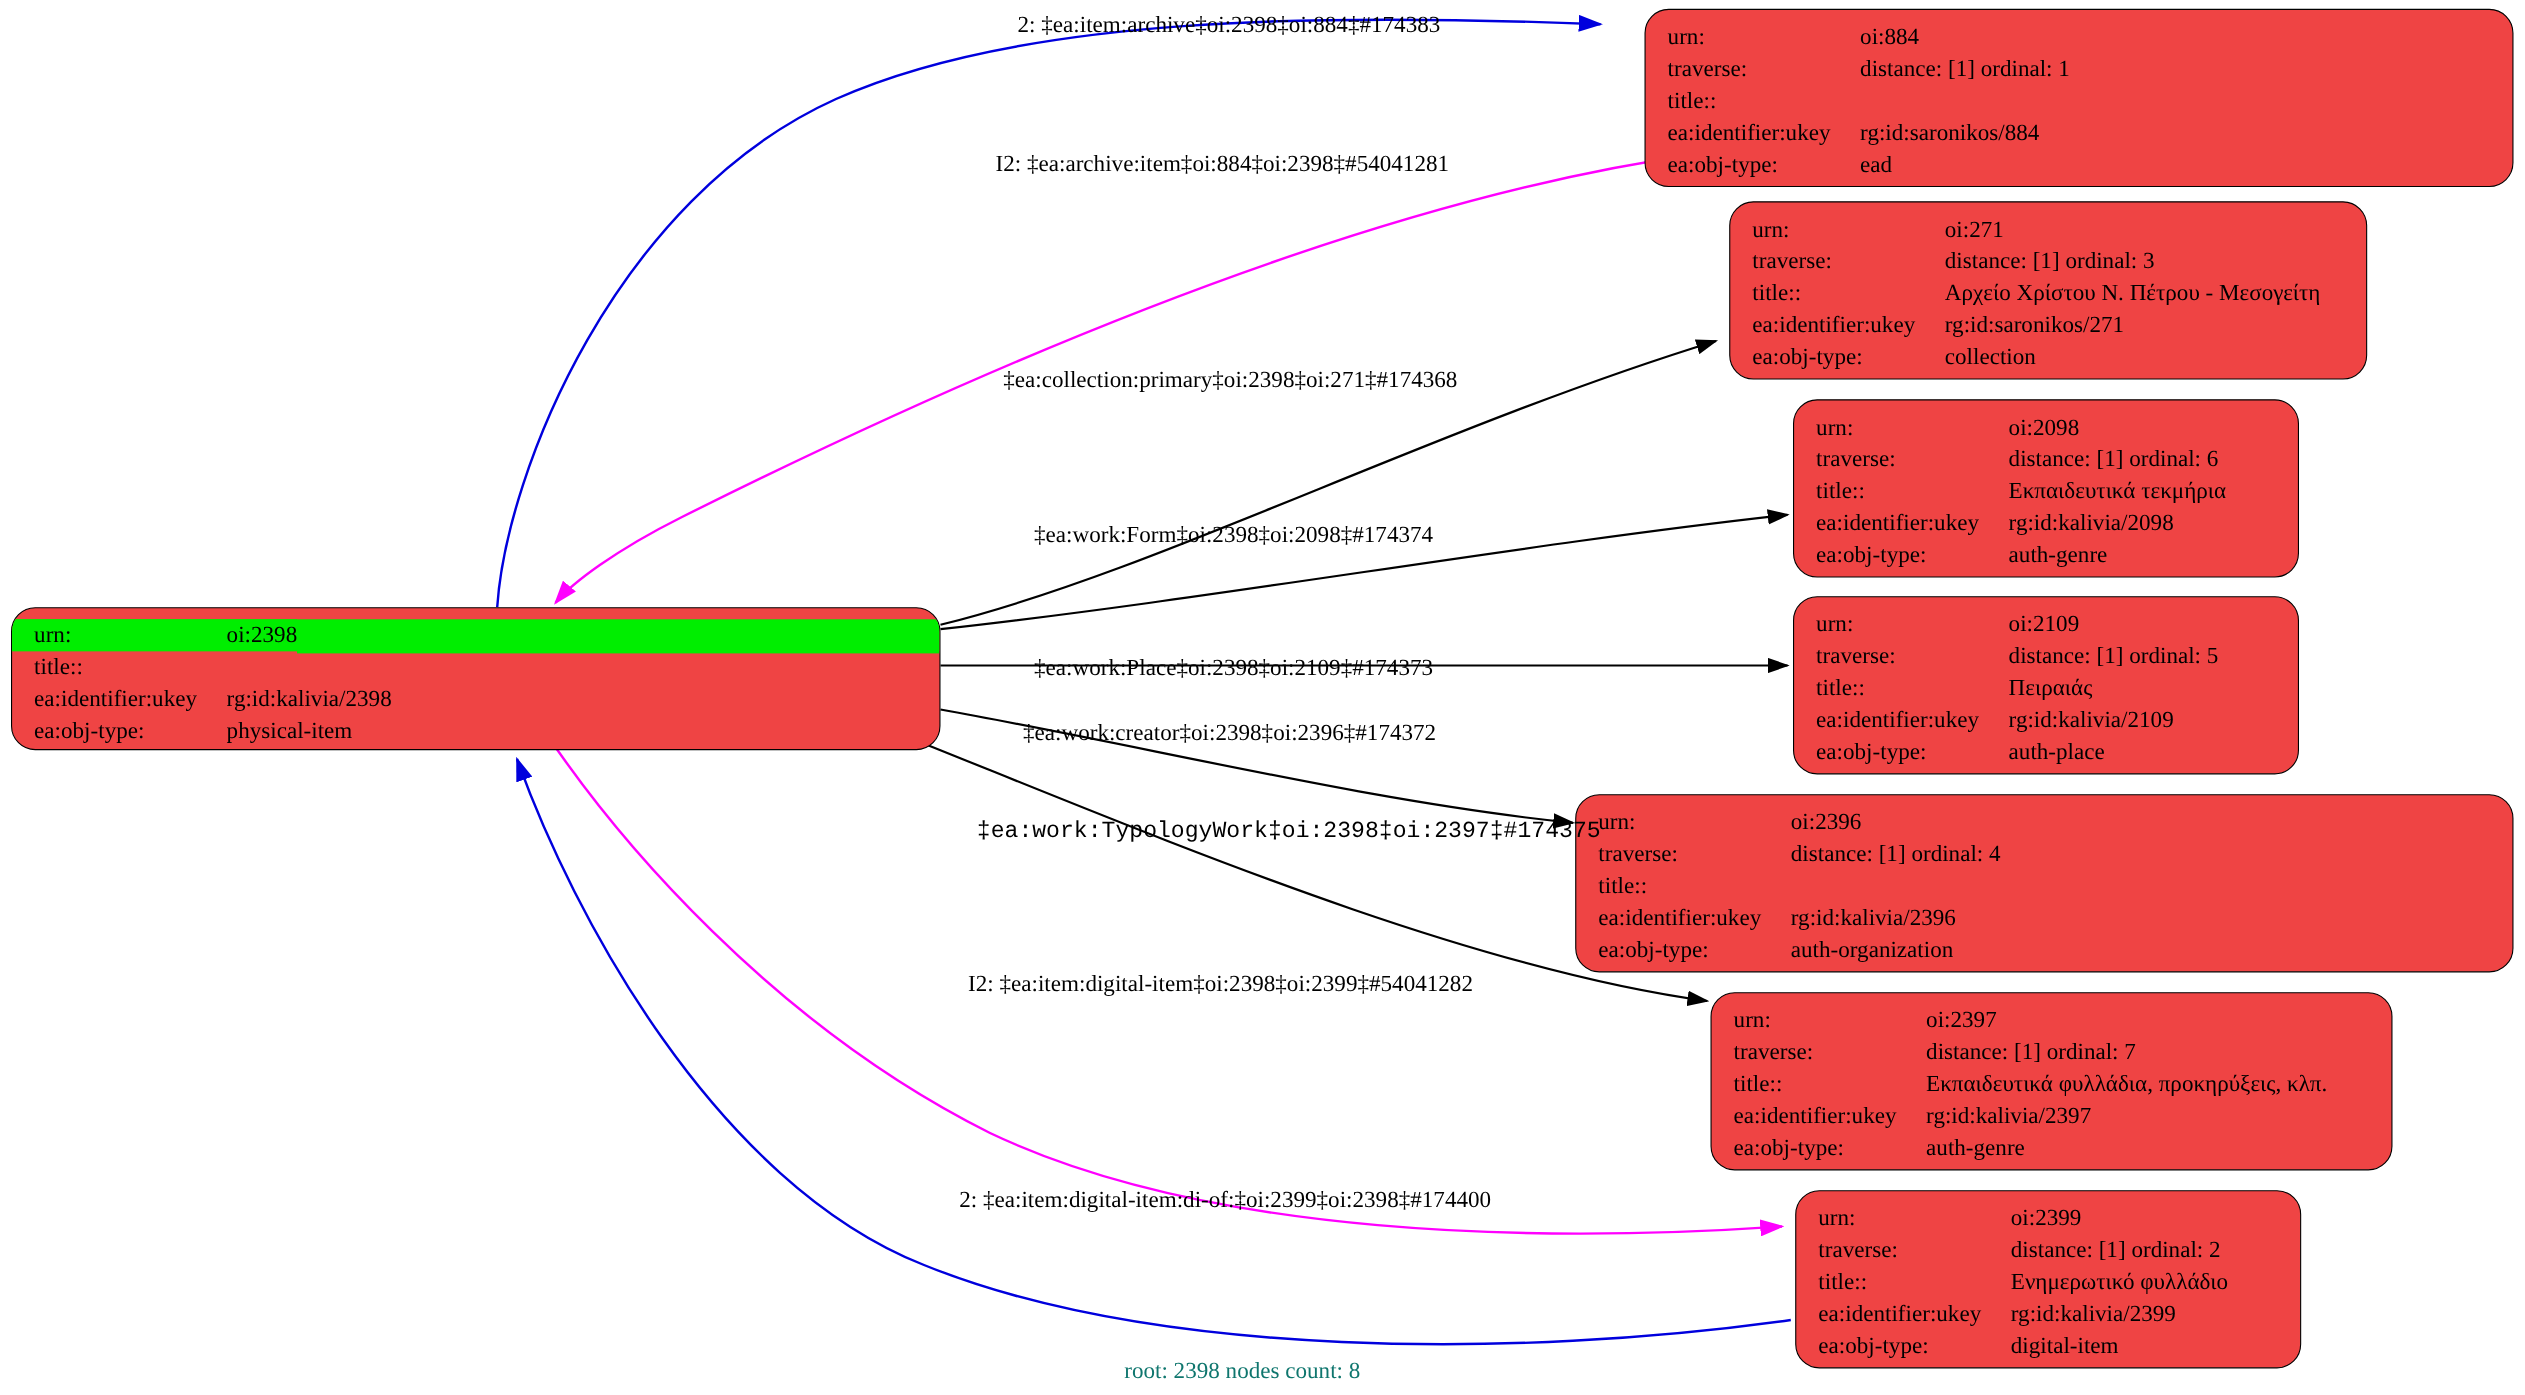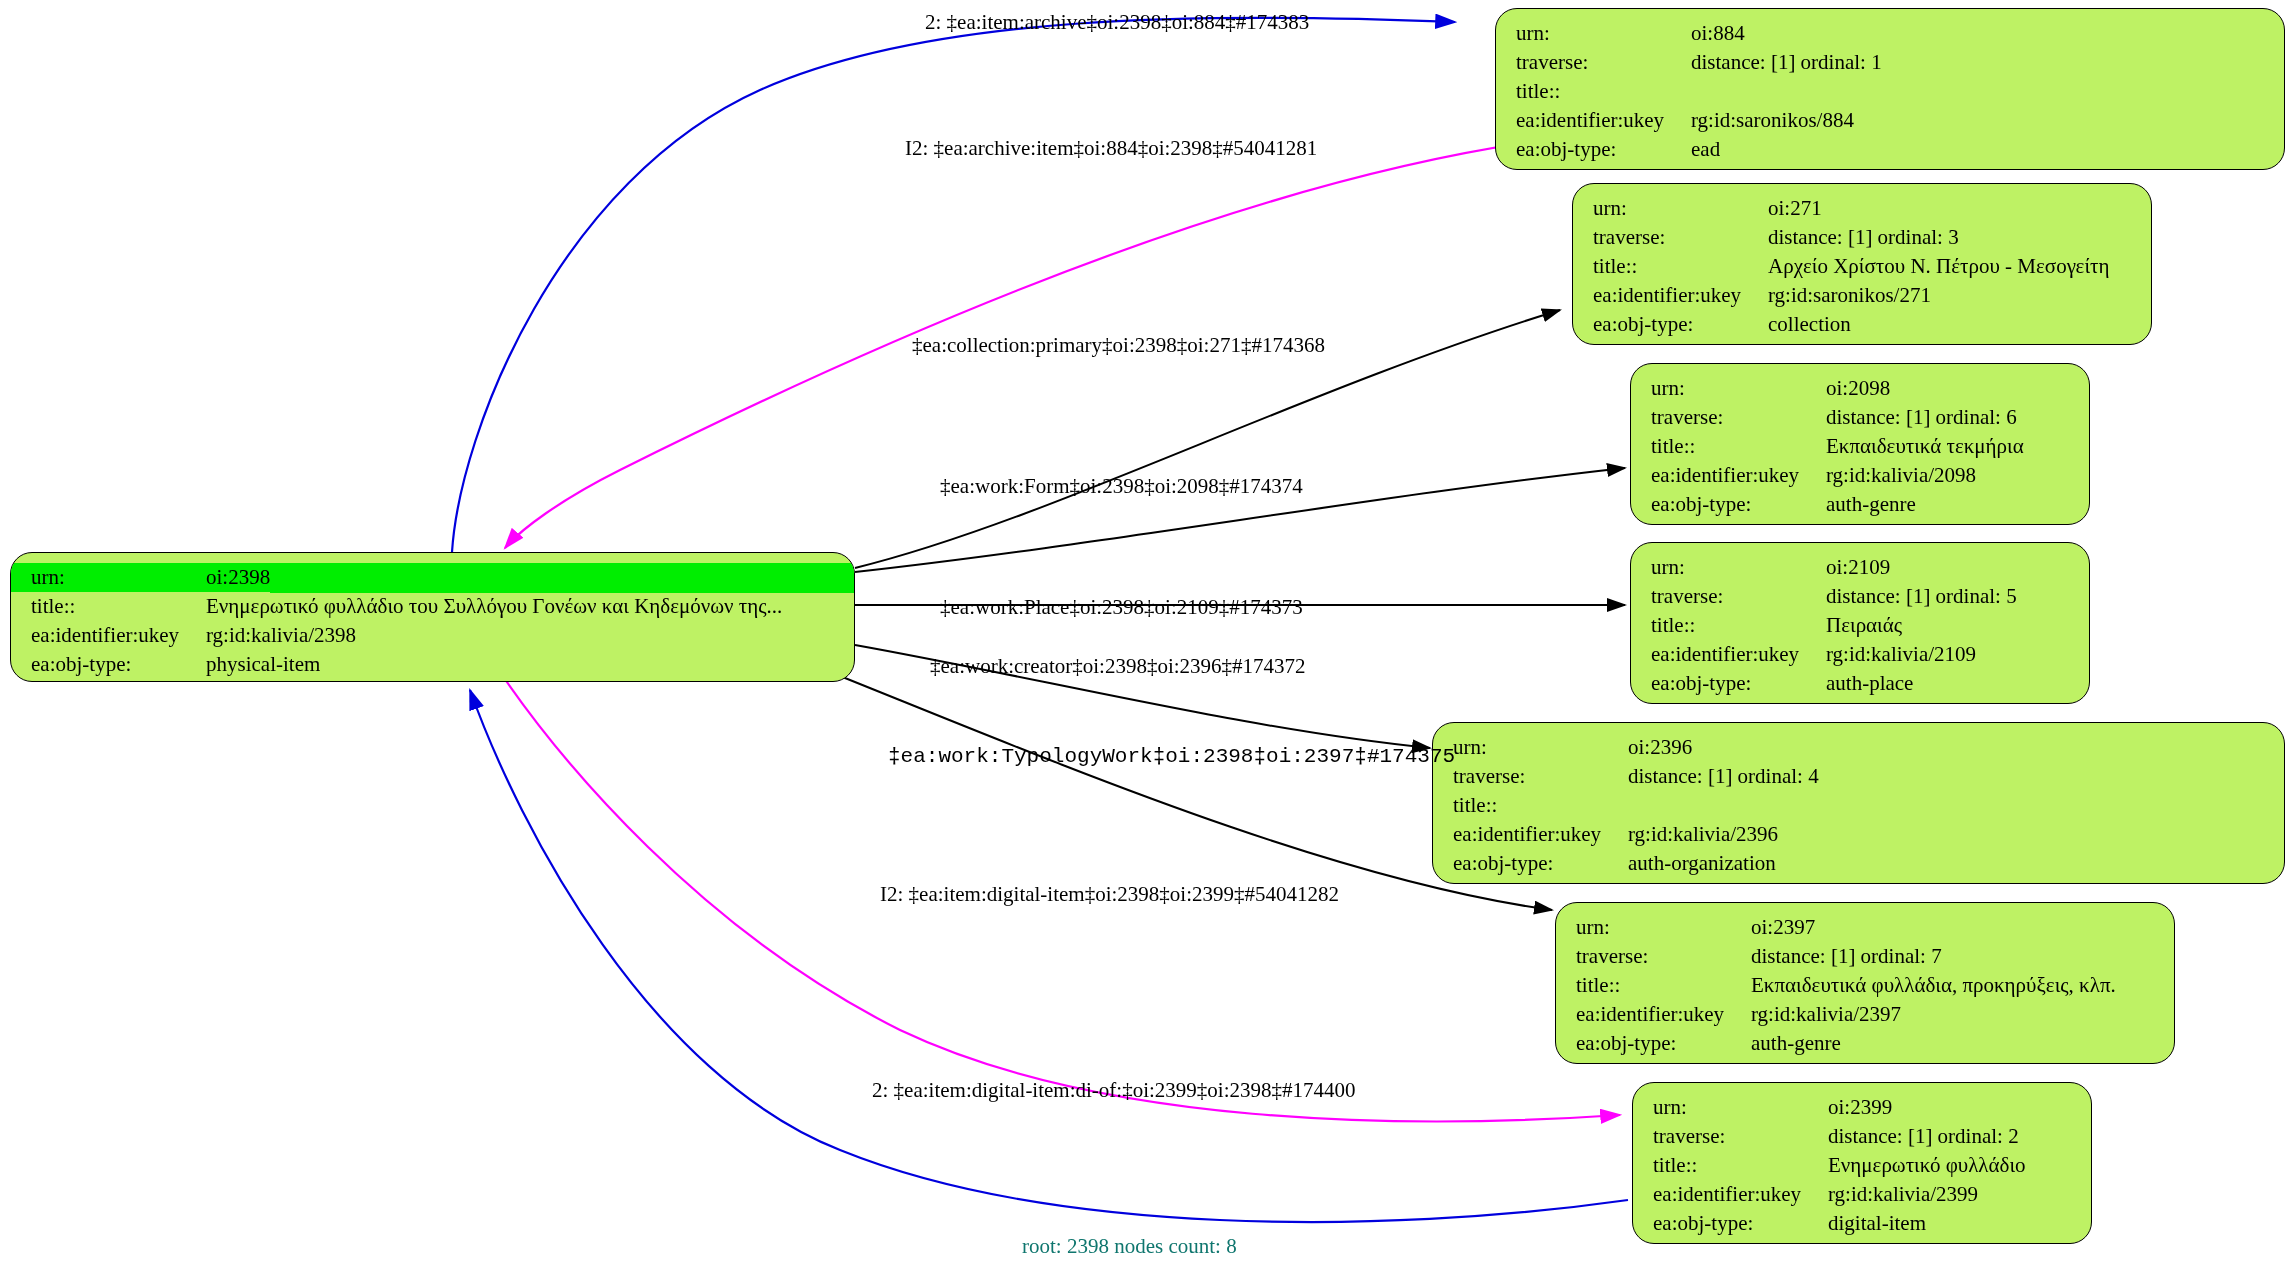--- a/index.html
+++ b/index.html
@@ -23,21 +23,21 @@
     top: 0;
     width: 2295px;
     height: 1268px;
     pointer-events: none;
   }
   .node {
     position: absolute;
     box-sizing: border-box;
     border: 1.6px solid #000000;
     border-radius: 22px;
-    background: #bef264;
+    background: #ef4444;
     padding: 10px 0 10px 0;
     overflow: hidden;
   }
   .node-row {
     display: flex;
     align-items: baseline;
     height: 29px;
     line-height: 29px;
     white-space: nowrap;
   }
@@ -119,21 +119,20 @@
   </svg>
 
   <div class="node" style="left:10px; top:552px; width:845px; height:130px;">
     <div class="node-row highlight">
       <span class="k">urn:</span>
       <span class="v">oi:2398</span>
       <span style="flex:1 1 auto; background:#00ee00;">&nbsp;</span>
     </div>
     <div class="node-row">
       <span class="k">title::</span>
-      <span class="v">Ενημερωτικό φυλλάδιο του Συλλόγου Γονέων και Κηδεμόνων της...</span>
     </div>
     <div class="node-row">
       <span class="k">ea:identifier:ukey</span>
       <span class="v">rg:id:kalivia/2398</span>
     </div>
     <div class="node-row">
       <span class="k">ea:obj-type:</span>
       <span class="v">physical-item</span>
     </div>
   </div>

